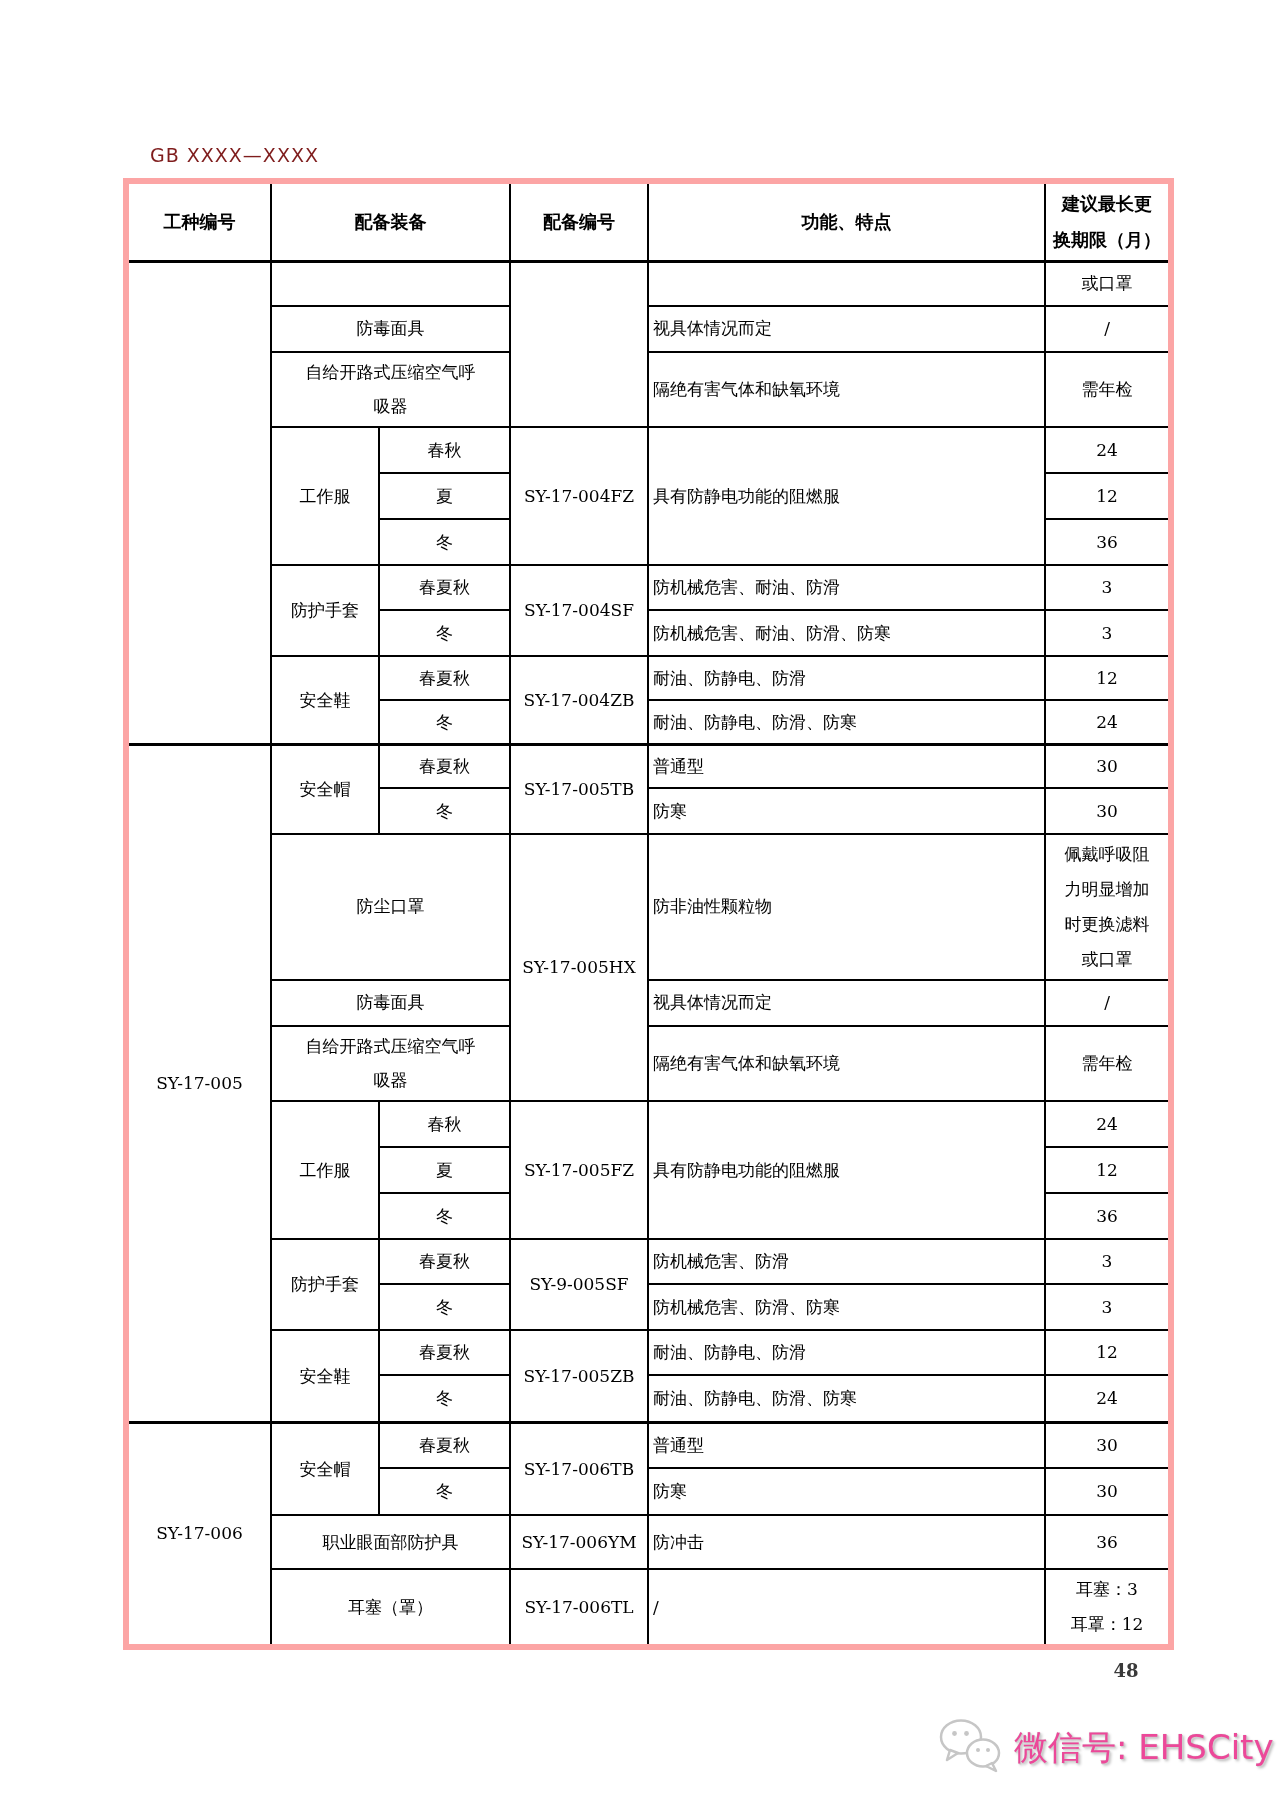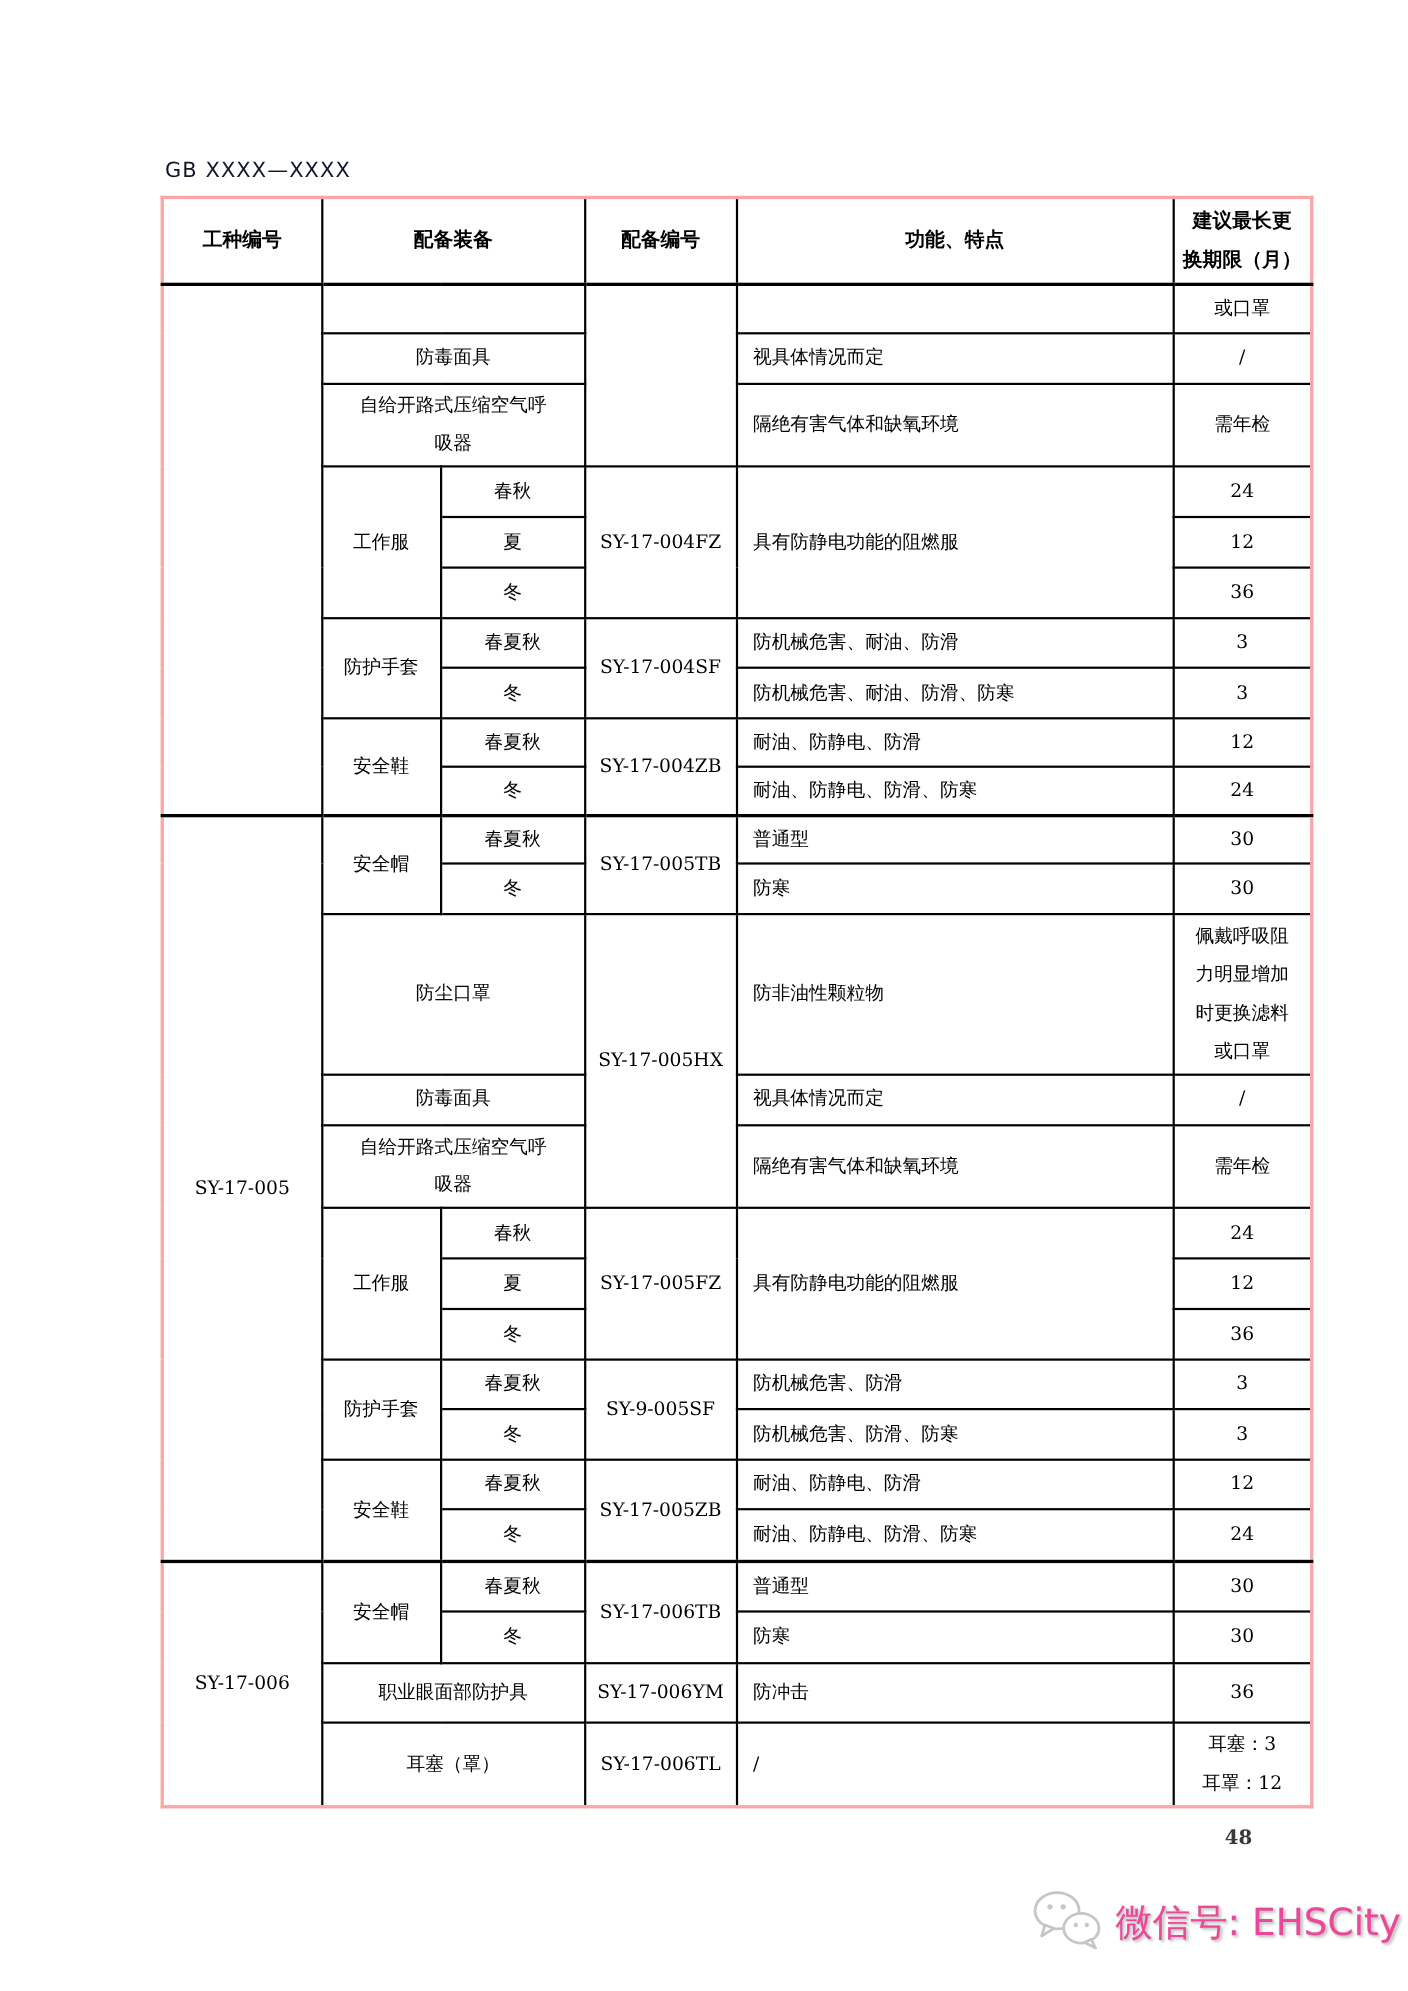--- a/index.html
+++ b/index.html
@@ -3,42 +3,41 @@
 <meta charset="utf-8">
 <style>
   html,body{margin:0;padding:0;}
   body{
     width:1280px;height:1810px;background:#ffffff;position:relative;
     font-family:"DejaVu Serif","Liberation Serif",serif;color:#000;
   }
   .doc-code{
     position:absolute;left:150px;top:144px;
     font-family:"DejaVu Sans","Liberation Sans",sans-serif;
-    font-size:19px;font-weight:500;letter-spacing:1px;color:#0f172a;
+    font-size:19px;font-weight:500;letter-spacing:1px;color:#7f1d1d;
     white-space:pre;
   }
   table.ppe{
     position:absolute;left:123px;top:178px;
     width:1045px;border-collapse:collapse;table-layout:fixed;
-    border:3px solid #fca5a5;
-    margin-left:23px;
+    border:6px solid #fca5a5;
   }
   table.ppe td,table.ppe th{
     border:2px solid #000;
     padding:2px 4px;
     text-align:center;vertical-align:middle;
     font-size:17px;line-height:2.05;
     white-space:pre-line;
     overflow:hidden;
   }
   table.ppe th{
     font-family:"DejaVu Sans","Liberation Sans",sans-serif;
     font-weight:bold;font-size:18px;line-height:2.0;
   }
-  table.ppe td.feat{text-align:left;padding-left:14px;}
+  table.ppe td.feat{text-align:left;padding-left:4px;}
   tr.sec td{border-top:3px solid #000;}
   table.ppe tr.hdr th{border-bottom:3px solid #000;}
   .page-number{
     position:absolute;left:1105px;top:1660px;width:42px;
     text-align:center;font-size:18px;color:#3a3a3a;font-weight:bold;
   }
   .watermark{
     position:absolute;left:938px;top:1718px;
     display:flex;align-items:center;gap:10px;
   }

